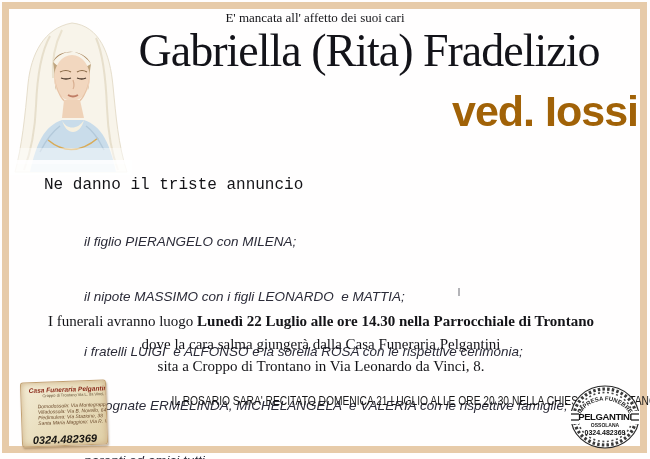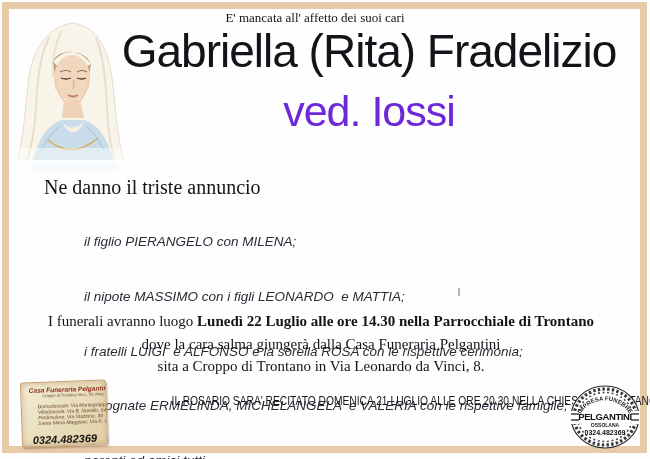--- a/index.html
+++ b/index.html
@@ -11,37 +11,37 @@
     position:absolute;left:2px;top:2px;right:3px;bottom:6px;
     border:7px solid #e7cba9;pointer-events:none;
   }
   
   .intro{
     position:absolute;top:10px;left:0;right:20px;text-align:center;
     font-size:13px;color:#141418;
   }
   .title{
     position:absolute;top:26px;left:100px;right:12px;text-align:center;
-    font-family:Liberation Sans, sans-serif;font-size:46px;font-weight:400;
+    font-family:Liberation Serif, serif;font-size:46px;font-weight:400;
     letter-spacing:-1px;color:#131319;white-space:nowrap;line-height:1.1;
   }
   .subtitle{
-    position:absolute;top:88px;left:100px;right:12px;text-align:center;
-    font-family:"Liberation Sans",sans-serif;font-size:43px;font-weight:400;
-    letter-spacing:-1px;color:#6d28d9;white-space:nowrap;line-height:1.1;
+    position:absolute;top:88px;left:100px;right:12px;text-align:right;
+    font-family:"Liberation Sans",sans-serif;font-size:43px;font-weight:700;
+    letter-spacing:-1px;color:#a16207;white-space:nowrap;line-height:1.1;
   }
   .age{
     position:absolute;top:148px;left:100px;right:12px;text-align:center;
     font-size:15px;font-weight:700;color:#141418;
   }
   
   .madonna{position:absolute;left:10px;top:20px;width:122px;height:155px;}
   
   .lead{
-    position:absolute;left:44px;top:176px;font-size:20px;color:#141418;
+    position:absolute;left:44px;top:176px;font-size:16px;color:#141418;font-family:Liberation Mono, monospace;
   }
   .family{
     position:absolute;left:84px;top:197px;
     font-family:"Liberation Sans",sans-serif;font-style:italic;
     font-size:13.5px;color:#2b2b38;line-height:18.2px;white-space:pre;
   }
   
   .funeral{
     position:absolute;left:0;right:8px;top:310px;text-align:center;
     font-size:15px;color:#141418;line-height:22.5px;

